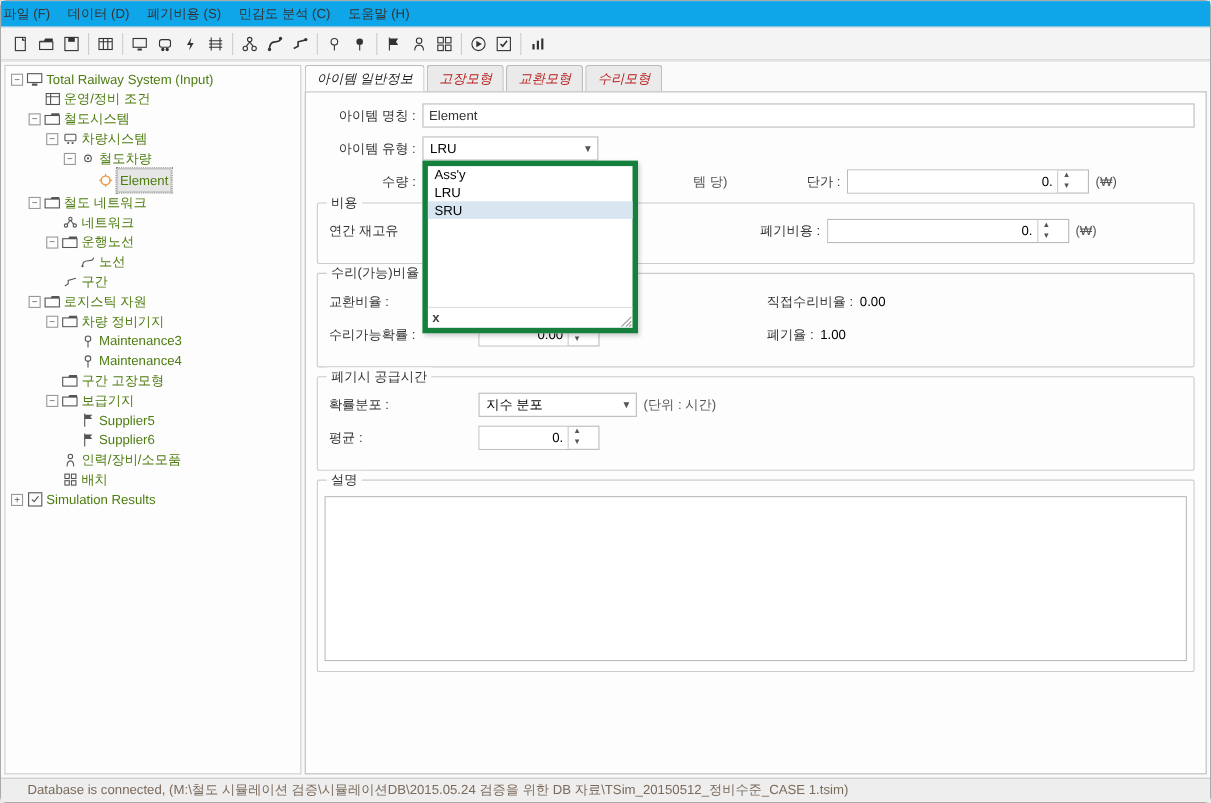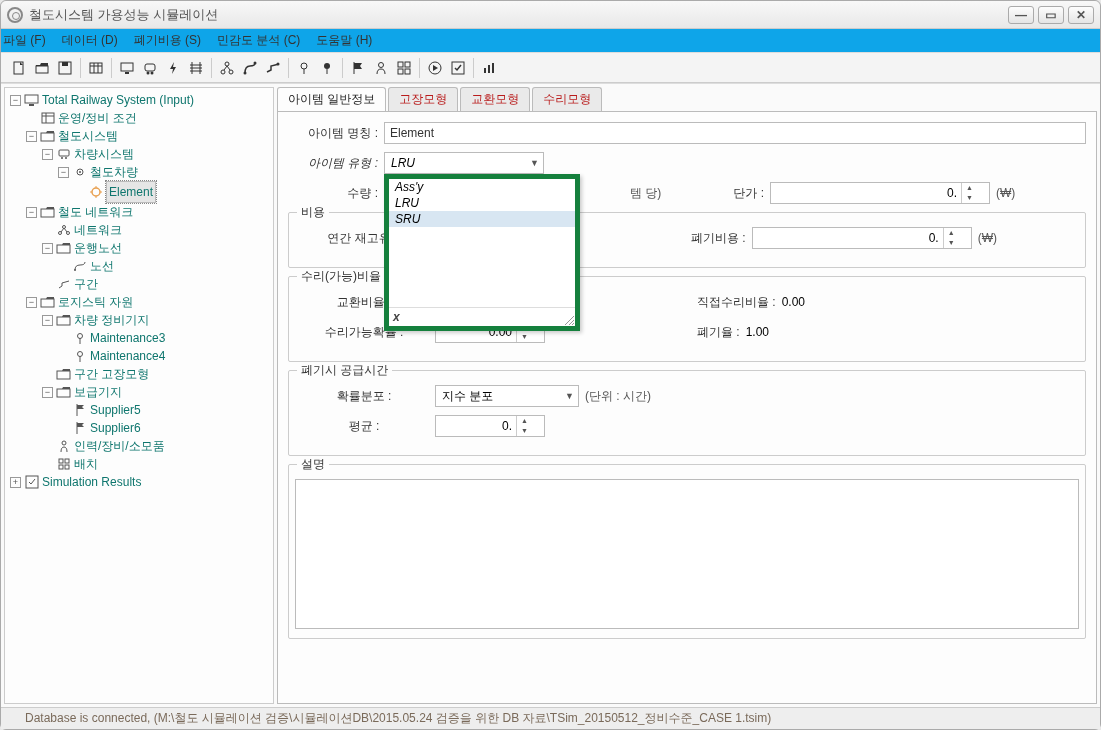--- a/index.html
+++ b/index.html
@@ -18,29 +18,29 @@
 .tsep { width:1px;height:20px;background:#ccc;margin:0 2px;}
 .body { flex:1; display:flex; border-top:1px solid #ddd; background:#fafafa; min-height:0;}
 .tree-panel { width:270px; background:#fdfdfd; border:1px solid #ccc; margin:3px; overflow:auto; padding:3px;}
 .tree ul { list-style:none; padding-left:16px;}
 .tree > ul { padding-left:0;}
 .tree li { line-height:18px; white-space:nowrap;}
 .trow { display:flex; align-items:center; gap:3px; padding:0 2px;}
 .toggle { width:11px;height:11px;border:1px solid #999;display:flex;align-items:center;justify-content:center;font-size:9px;color:#555;cursor:pointer;line-height:1;}
 .spacer { width:11px;display:inline-block;}
 .tico { width:15px;height:13px;display:inline-flex;align-items:center;justify-content:center;}
-.tlabel { color:#0f766e;}
+.tlabel { color:#4d7c0f;}
 .tlabel.sel { background:#e6e6e6; outline:1px dotted #888; padding:0 2px;}
 .main { flex:1; margin:3px 3px 3px 0; display:flex; flex-direction:column; min-height:0;}
-.tabs { display:flex; height:24px; gap:2px;}
+.tabs { display:flex; height:24px; gap:2px;font-style:italic;}
 .tab { padding:3px 10px; background:#eaeaea; border:1px solid #bbb; border-bottom:none; border-radius:3px 3px 0 0; color:#b91c1c; cursor:pointer; position:relative;}
 .tab.active { background:#fdfdfd; color:#222; z-index:2;}
 .panel { flex:1; background:#fdfdfd; border:1px solid #bbb; padding:10px; overflow:auto; min-height:0;}
 .row { display:flex; align-items:center; margin-bottom:8px; gap:6px;}
-.lbl { text-align:center; color:#333;}
+.lbl { text-align:left; color:#333;}
 .lbl90 { width:90px; text-align:right;}
 .inp { height:22px; border:1px solid #bbb; padding:0 5px; background:#fff; color:#333;}
 .inp.full { flex:1;}
 .sel { height:22px; border:1px solid #bbb; background:#fff; display:flex; align-items:center; justify-content:space-between; padding:0 4px 0 6px; cursor:pointer;}
 .sel .arrow { font-size:9px; color:#555;}
 .spin { height:22px; border:1px solid #bbb; background:#fff; display:flex; align-items:center;}
 .spin input { border:none; outline:none; text-align:right; padding:0 4px; width:80px; height:100%;}
 .spin .updown { width:16px; display:flex; flex-direction:column; border-left:1px solid #ccc;}
 .spin .updown span { font-size:7px; text-align:center; height:10px; line-height:10px; color:#555; cursor:pointer;}
 .group { border:1px solid #ccc; border-radius:2px; margin:8px 0; padding:14px 10px 10px; position:relative;}
@@ -52,29 +52,20 @@
 .dropdown .opt.hl { background:#d8e6f2;}
 .dropdown .close { padding:2px 4px; border-top:1px solid #ddd; color:#444; font-weight:bold; cursor:pointer;}
 .dropdown .resize { position:absolute; bottom:0; right:0; width:12px; height:12px; cursor:nwse-resize;}
 .textarea { width:100%; height:150px; border:1px solid #bbb; resize:none; padding:4px;}
 svg { display:block;}
 </style>
 </head>
 <body>
 
 <div class="window">
-  <div class="titlebar">
-    <span class="ico"></span>
-    <span class="titlebar-title">철도시스템 가용성능 시뮬레이션</span>
-    <div class="wbtns">
-      <div class="wbtn">—</div>
-      <div class="wbtn">▭</div>
-      <div class="wbtn">✕</div>
-    </div>
-  </div>
 
   <div class="menubar">
     <span>파일 (F)</span>
     <span>데이터 (D)</span>
     <span>폐기비용 (S)</span>
     <span>민감도 분석 (C)</span>
     <span>도움말 (H)</span>
   </div>
 
   <div class="toolbar">
@@ -517,21 +508,21 @@
         <div class="tab active">아이템 일반정보</div>
         <div class="tab">고장모형</div>
         <div class="tab">교환모형</div>
         <div class="tab">수리모형</div>
       </div>
       <div class="panel" style="position:relative;">
         <div class="row">
           <span class="lbl lbl90">아이템 명칭 :</span>
           <input class="inp full" value="Element" style="">
         </div>
-        <div class="row" style="position:relative;font-style:italic;">
+        <div class="row" style="position:relative;">
           <span class="lbl lbl90">아이템 유형 :</span>
           <div class="sel" style="width:160px;">
             <span>LRU</span>
             <span class="arrow">▼</span>
           </div>
           <div class="dropdown" style="top:22px; left:96px;">
             <div class="opt">Ass'y</div>
             <div class="opt">LRU</div>
             <div class="opt hl">SRU</div>
             <div style="height:80px;"></div>

